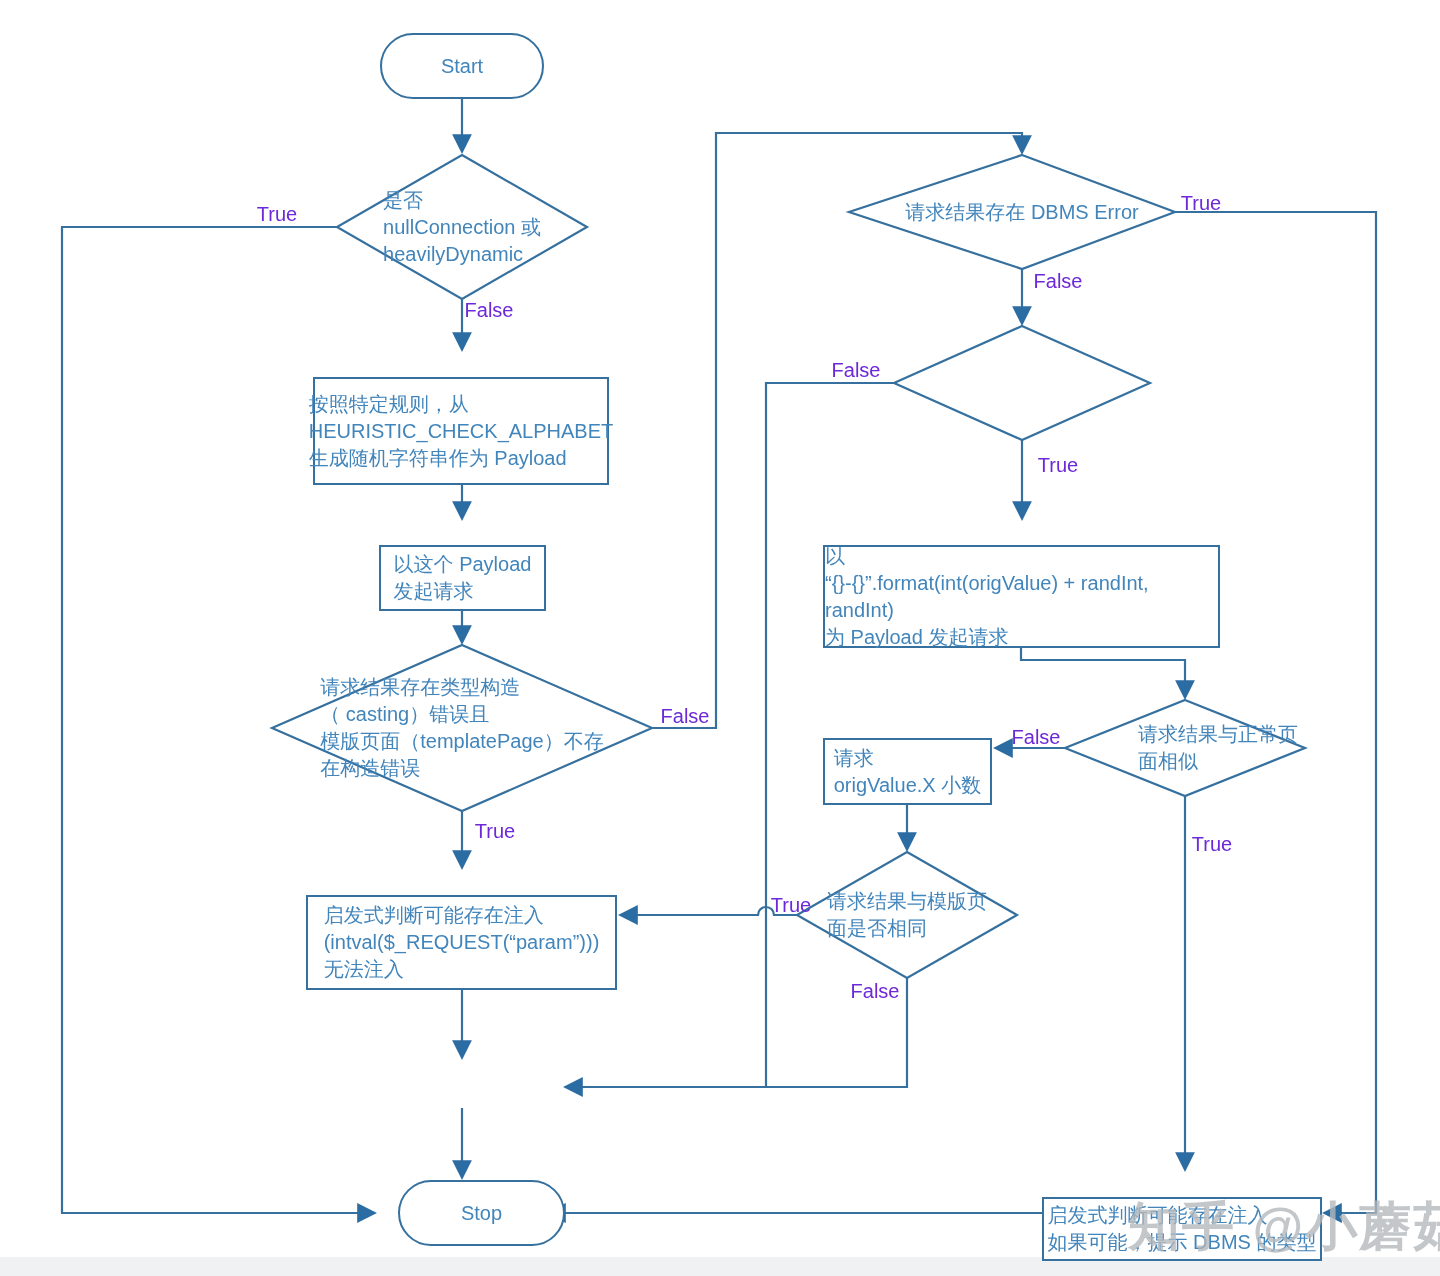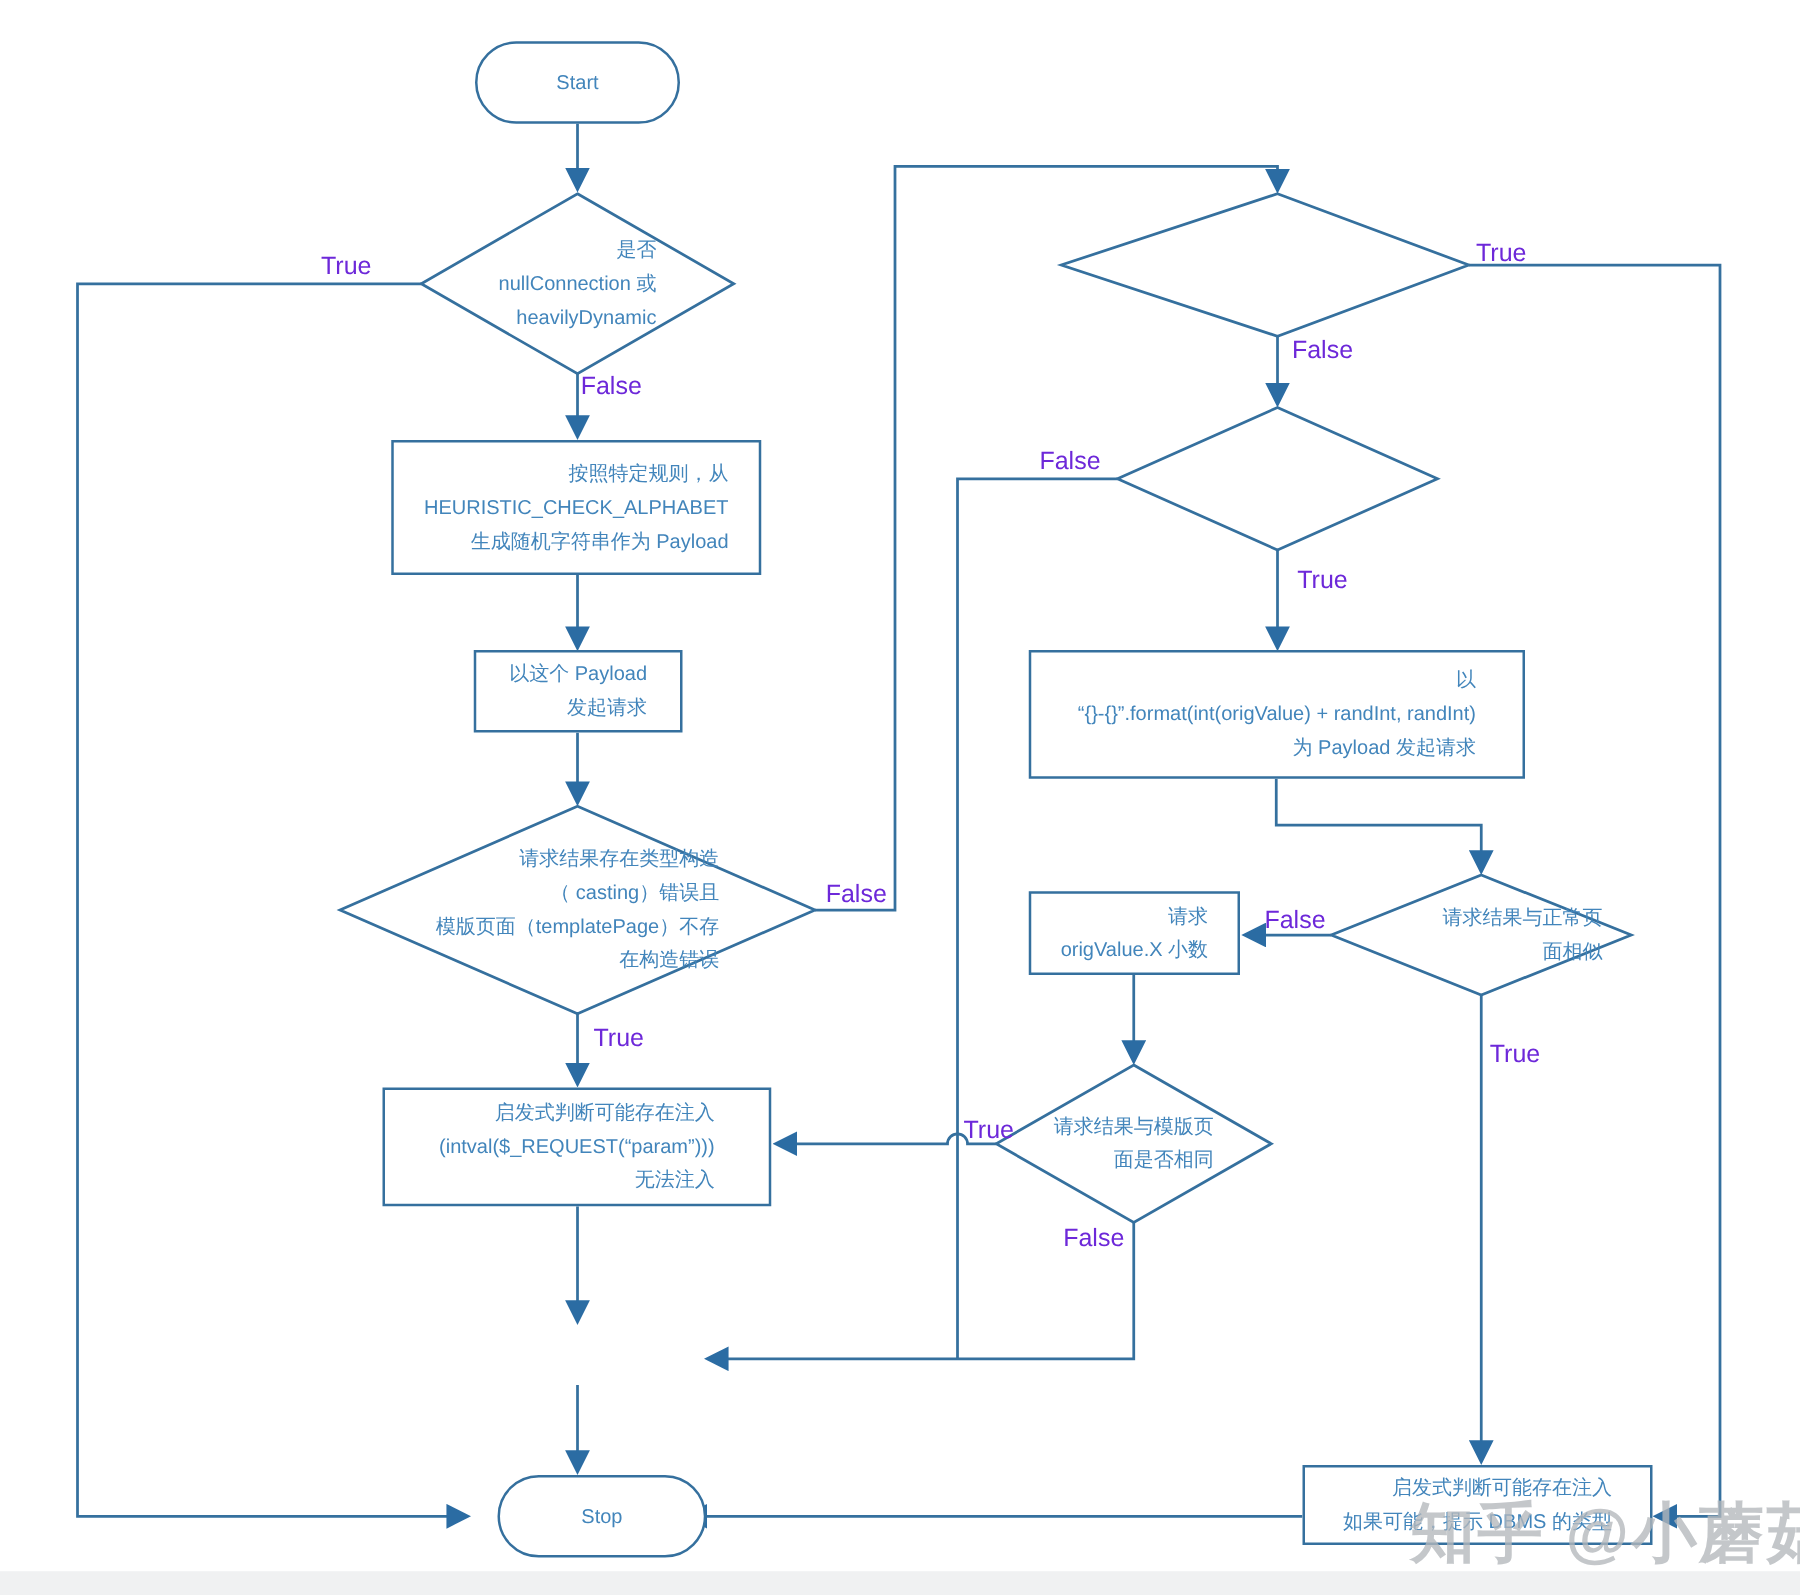--- a/index.html
+++ b/index.html
@@ -3,24 +3,24 @@
 <meta charset="utf-8">
 <style>
   html,body{margin:0;padding:0;background:#ffffff;}
   .canvas{
     position:relative;width:1440px;height:1276px;overflow:hidden;background:#ffffff;
     font-family:"Liberation Sans","DejaVu Sans",sans-serif;
   }
   svg.wires{position:absolute;left:0;top:0;z-index:1;}
   .node{
     position:absolute;z-index:2;box-sizing:border-box;
-    display:flex;align-items:center;justify-content:center;text-align:right;
-    color:#4285bb;font-size:16px;line-height:27px;white-space:pre-line;
+    display:flex;align-items:center;justify-content:center;text-align:left;
+    color:#4285bb;font-size:20px;line-height:27px;white-space:pre-line;
   }
-  .process{background:#ffffff;border:2px solid #35709e;}
+  .process{background:#ffffff;border:2px solid #35709e;margin-top:25px;}
   .terminal{background:#ffffff;border:2px solid #35709e;border-radius:34px;}
   .decision-text{background:transparent;border:none;}
   .edge-label{
     position:absolute;z-index:3;transform:translate(-50%,-50%);
     color:#6d28d9;font-size:20px;white-space:nowrap;
   }
   .watermark{
     position:absolute;z-index:4;color:#b4b8bc;opacity:.78;
     font-size:52px;font-weight:bold;letter-spacing:2px;white-space:nowrap;
   }
@@ -74,20 +74,21 @@
   <div class="node terminal" style="left:380px;top:33px;width:164px;height:66px">Start</div>
   <div class="node terminal" style="left:398px;top:1180px;width:167px;height:66px">Stop</div>
 
   <div class="node decision-text" style="left:347px;top:163px;width:230px;height:128px">是否
 nullConnection 或
 heavilyDynamic</div>
   <div class="node decision-text" style="left:292px;top:655px;width:340px;height:146px">请求结果存在类型构造
 （ casting）错误且
 模版页面（templatePage）不存
 在构造错误</div>
+  <div class="node decision-text" style="left:859px;top:165px;width:326px;height:94px">请求结果存在 DBMS Error</div>
   <div class="node decision-text" style="left:1108px;top:706px;width:220px;height:84px">请求结果与正常页
 面相似</div>
   <div class="node decision-text" style="left:807px;top:858px;width:200px;height:114px">请求结果与模版页
 面是否相同</div>
 
   <div class="node process" style="left:313px;top:352px;width:296px;height:108px">按照特定规则，从
 HEURISTIC_CHECK_ALPHABET
 生成随机字符串作为 Payload</div>
   <div class="node process" style="left:379px;top:520px;width:167px;height:66px">以这个 Payload
 发起请求</div>

